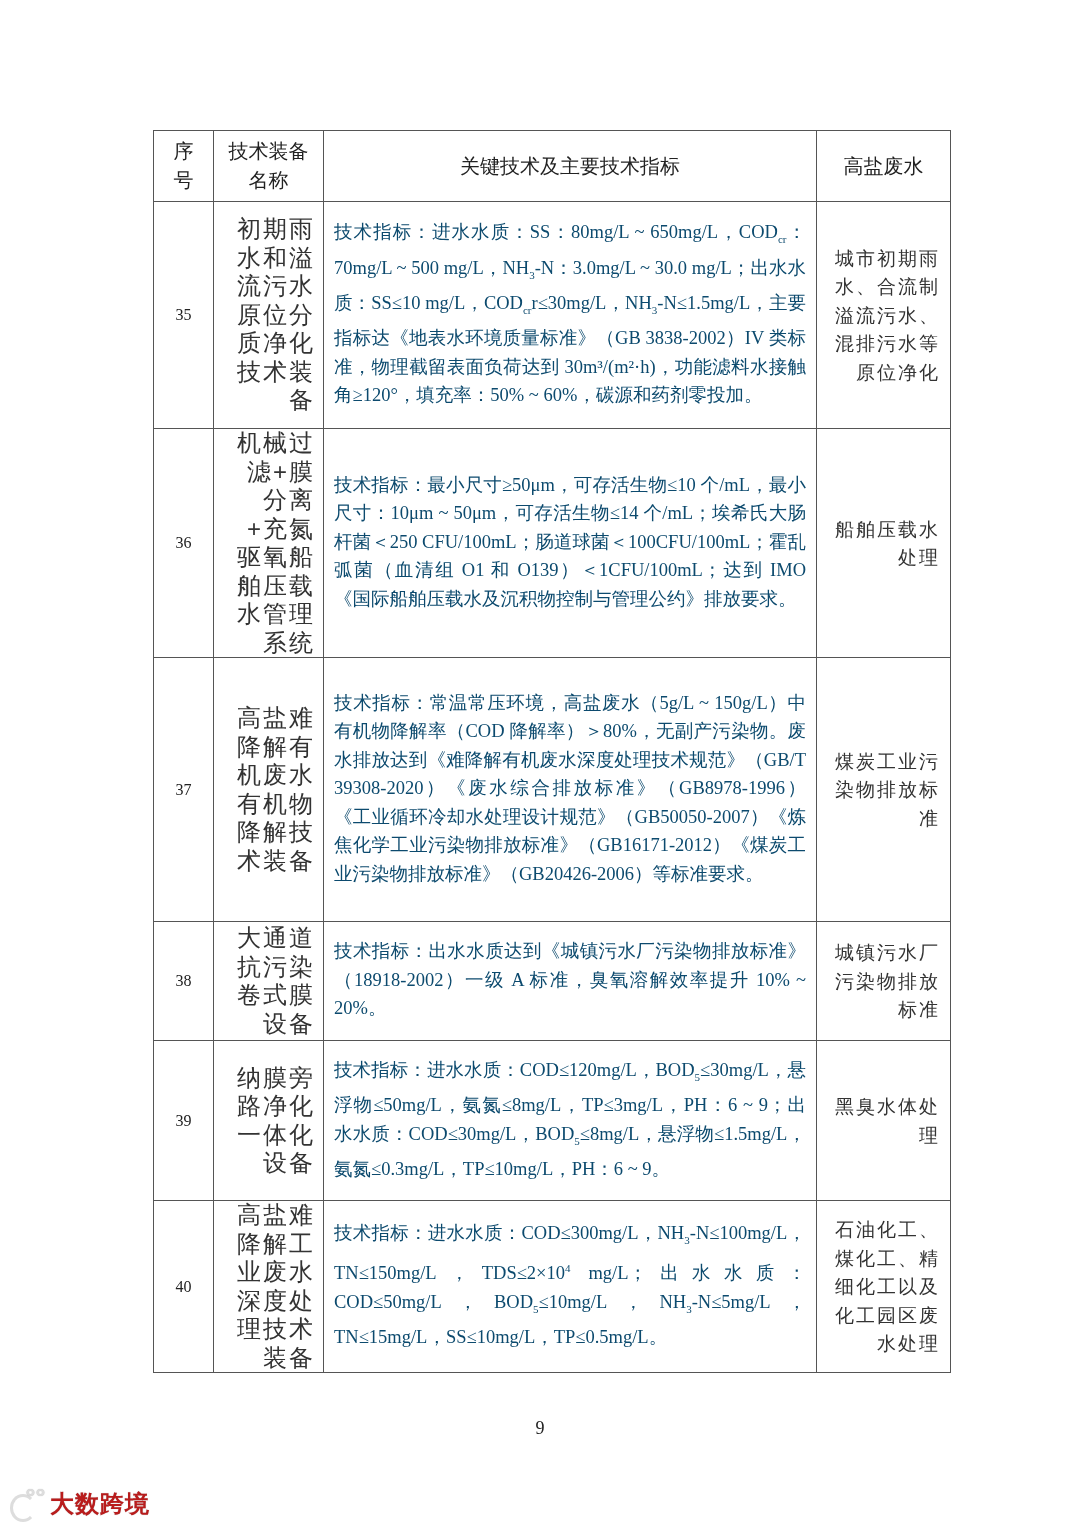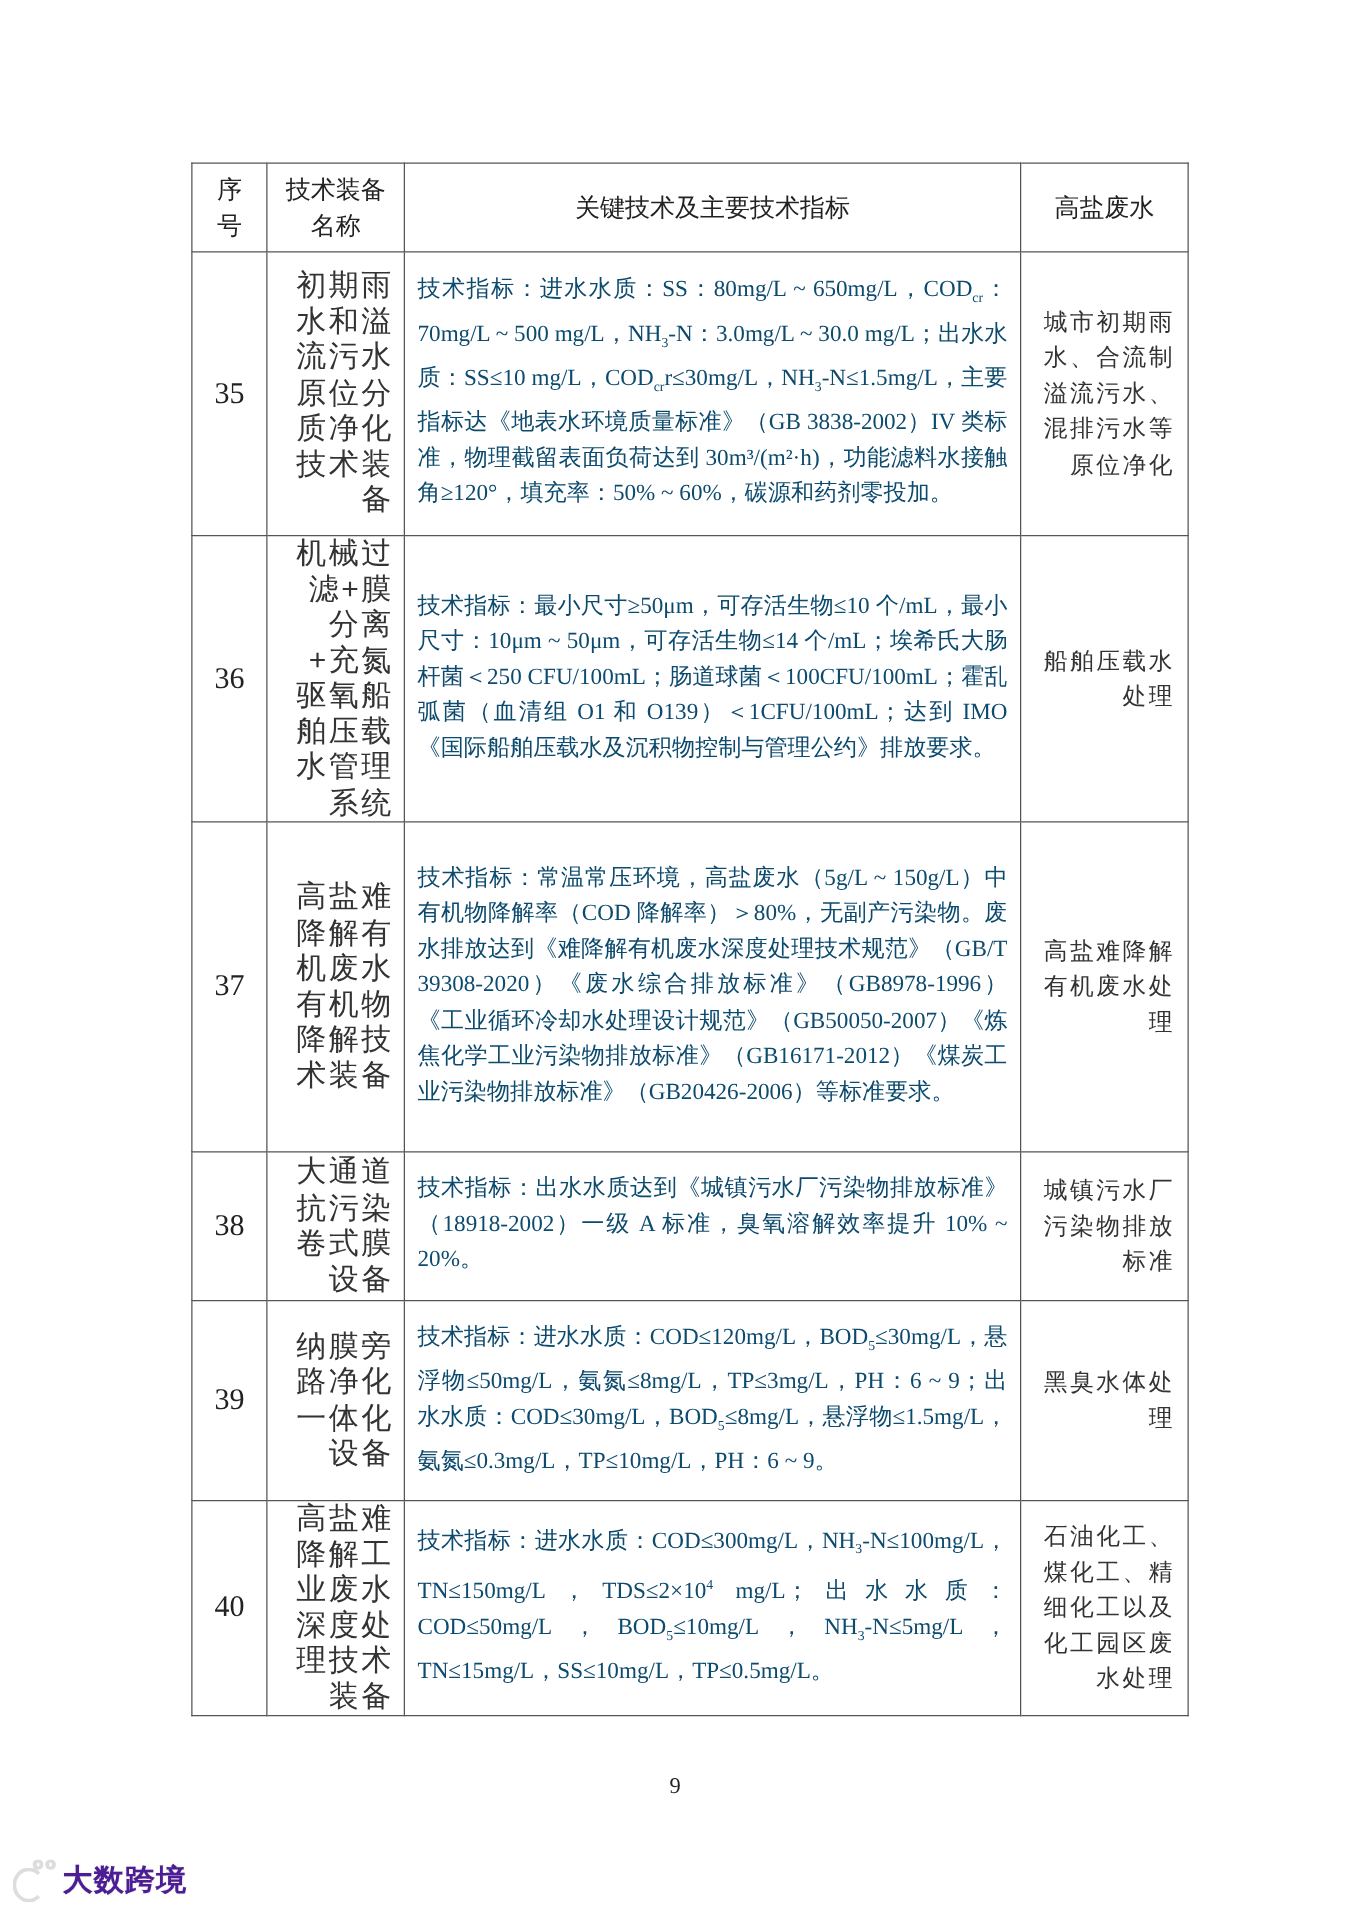--- a/index.html
+++ b/index.html
@@ -3,30 +3,30 @@
 <meta charset="utf-8">
 <style>
   html, body { margin: 0; padding: 0; background: #ffffff; }
   body { width: 1080px; height: 1527px; position: relative; overflow: hidden;
          font-family: "Liberation Serif", "DejaVu Serif", serif; color: #222; }
   .tbl { position: absolute; left: 153px; top: 130px; border-collapse: collapse; table-layout: fixed; }
   .tbl td, .tbl th { border: 1.5px solid #555; padding: 0; vertical-align: middle; }
   .tbl th { font-family: "DejaVu Sans", "Liberation Sans", sans-serif; font-weight: normal;
             font-size: 20px; line-height: 29px; text-align: center; height: 70px; color: #222; }
   .c1 { width: 60px; } .c2 { width: 110px; } .c3 { width: 493px; } .c4 { width: 134px; }
-  .num { text-align: center; font-size: 24px; }
+  .num { text-align: center; font-size: 16px; }
   .name { text-align: right; font-family: Liberation Sans, sans-serif;
           font-size: 24px; line-height: 28.5px; letter-spacing: 2px; padding: 0 8px !important; color: #333; }
   .spec { font-size: 18.5px; line-height: 28.5px; padding: 8px 10px 10px 10px !important;
           text-align: justify; text-align-last: left; color: #0c4a6e; }
   .scope { text-align: right; font-family: "DejaVu Serif", "Liberation Serif", serif;
            font-size: 19px; line-height: 28.5px; letter-spacing: 2px; padding: 0 10px !important; color: #333; }
   .page-no { position: absolute; left: 0; width: 1080px; top: 1418px; text-align: center; font-size: 18px; }
   .watermark { position: absolute; left: 8px; top: 1488px; font-family: "DejaVu Sans", sans-serif;
-               font-size: 24px; color: #4c1d95; font-weight: bold; letter-spacing: 1px;
+               font-size: 24px; color: #b91c1c; font-weight: bold; letter-spacing: 1px;
                text-shadow: 0 0 1px #bbb; }
   .wm-logo { display: inline-block; width: 36px; height: 30px; position: relative; vertical-align: middle; margin-right: 6px; }
   .wm-logo:before { content: ""; position: absolute; left: 2px; top: 4px; width: 20px; height: 22px;
                     border: 3px solid #ddd; border-radius: 50%; border-right-color: transparent; }
   .wm-logo:after { content: "oo"; position: absolute; left: 18px; top: -6px; font-size: 13px; color: #ddd; }
 </style>
 </head>
 <body>
 
 <table class="tbl">
@@ -54,21 +54,21 @@
     <tr style="height:191px">
       <td class="num">36</td>
       <td class="name">机械过滤+膜分离+充氮驱氧船舶压载水管理系统</td>
       <td class="spec">技术指标：最小尺寸≥50μm，可存活生物≤10 个/mL，最小尺寸：10μm ~ 50μm，可存活生物≤14 个/mL；埃希氏大肠杆菌＜250 CFU/100mL；肠道球菌＜100CFU/100mL；霍乱弧菌（血清组 O1 和 O139）＜1CFU/100mL；达到 IMO《国际船舶压载水及沉积物控制与管理公约》排放要求。</td>
       <td class="scope">船舶压载水处理</td>
     </tr>
     <tr style="height:264px">
       <td class="num">37</td>
       <td class="name">高盐难降解有机废水有机物降解技术装备</td>
       <td class="spec">技术指标：常温常压环境，高盐废水（5g/L ~ 150g/L）中有机物降解率（COD 降解率）＞80%，无副产污染物。废水排放达到《难降解有机废水深度处理技术规范》（GB/T 39308-2020）《废水综合排放标准》（GB8978-1996）《工业循环冷却水处理设计规范》（GB50050-2007）《炼焦化学工业污染物排放标准》（GB16171-2012）《煤炭工业污染物排放标准》（GB20426-2006）等标准要求。</td>
-      <td class="scope">高盐难降解有机废水处理</td>
+      <td class="scope">煤炭工业污染物排放标准</td>
     </tr>
     <tr style="height:119px">
       <td class="num">38</td>
       <td class="name">大通道抗污染卷式膜设备</td>
       <td class="spec">技术指标：出水水质达到《城镇污水厂污染物排放标准》（18918-2002）一级 A 标准，臭氧溶解效率提升 10% ~ 20%。</td>
       <td class="scope">城镇污水厂污染物排放标准</td>
     </tr>
     <tr style="height:160px">
       <td class="num">39</td>
       <td class="name">纳膜旁路净化一体化设备</td>

